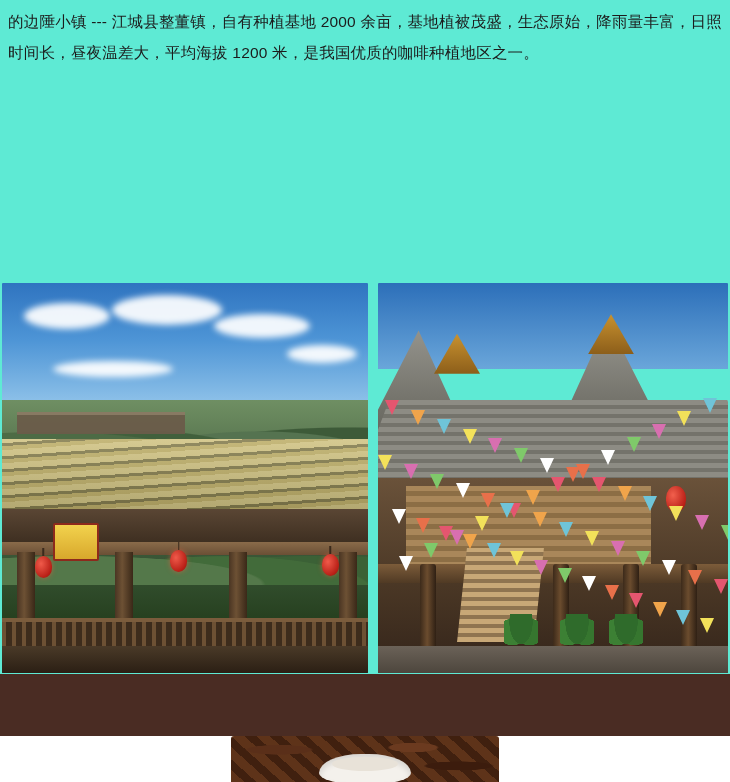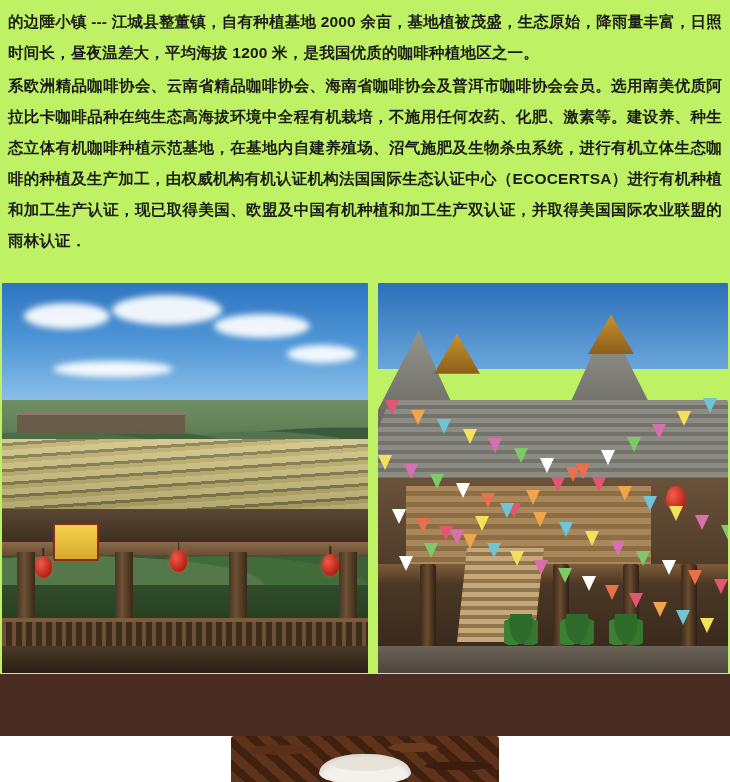--- a/index.html
+++ b/index.html
@@ -10,22 +10,21 @@
   body {
     width: 730px;
     height: 782px;
     overflow: hidden;
     font-family: "Liberation Sans", sans-serif;
   }
   .page {
     position: relative;
     width: 730px;
     height: 778px;
-    background: #bef264;
-    font-weight: bold;
+    background: #5eead4;
   }
 
   
   .text-block {
     padding: 6px 8px 0 8px;
     box-sizing: border-box;
   }
   .para {
     font-size: 15.5px;
     line-height: 31px;
@@ -388,21 +387,20 @@
     border-radius: 50%;
   }
 </style>
 </head>
 <body>
 
 <div class="page">
 
   <div class="text-block">
     <p class="para">的边陲小镇 --- 江城县整董镇，自有种植基地 2000 余亩，基地植被茂盛，生态原始，降雨量丰富，日照时间长，昼夜温差大，平均海拔 1200 米，是我国优质的咖啡种植地区之一。</p>
-    <p class="para">系欧洲精品咖啡协会、云南省精品咖啡协会、海南省咖啡协会及普洱市咖啡协会会员。选用南美优质阿拉比卡咖啡品种在纯生态高海拔环境中全程有机栽培，不施用任何农药、化肥、激素等。建设养、种生态立体有机咖啡种植示范基地，在基地内自建养殖场、沼气施肥及生物杀虫系统，进行有机立体生态咖啡的种植及生产加工，由权威机构有机认证机构法国国际生态认证中心（ECOCERTSA）进行有机种植和加工生产认证，现已取得美国、欧盟及中国有机种植和加工生产双认证，并取得美国国际农业联盟的雨林认证．</p>
   </div>
 
   <div class="photo-row">
 
     <div class="photo left">
       <div class="sky"></div>
       <div class="cloud" style="left:6%;top:5%;width:86px;height:26px;"></div>
       <div class="cloud" style="left:30%;top:3%;width:110px;height:30px;"></div>
       <div class="cloud" style="left:58%;top:8%;width:96px;height:24px;"></div>
       <div class="cloud" style="left:78%;top:16%;width:70px;height:18px;"></div>

